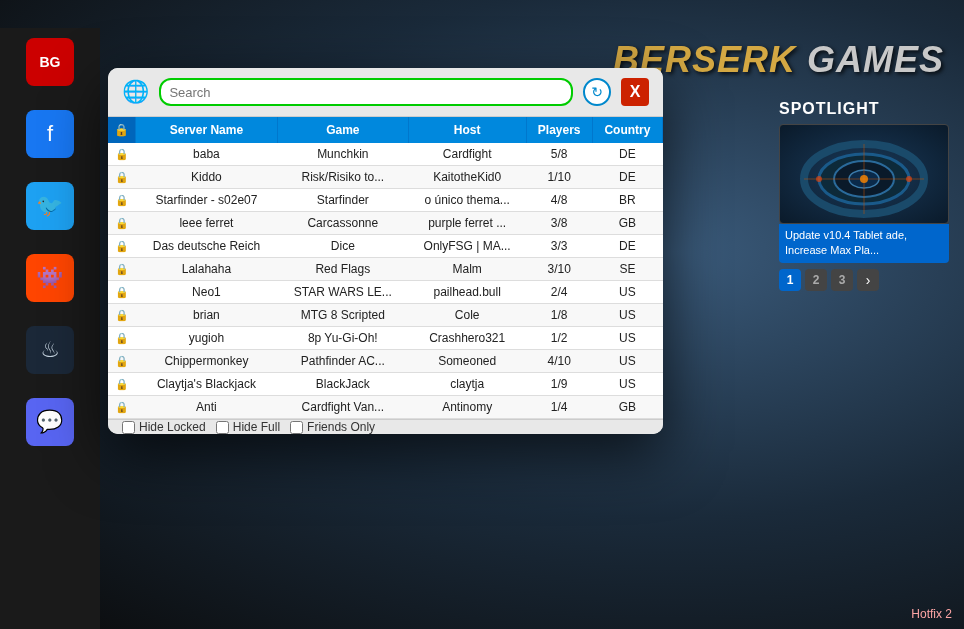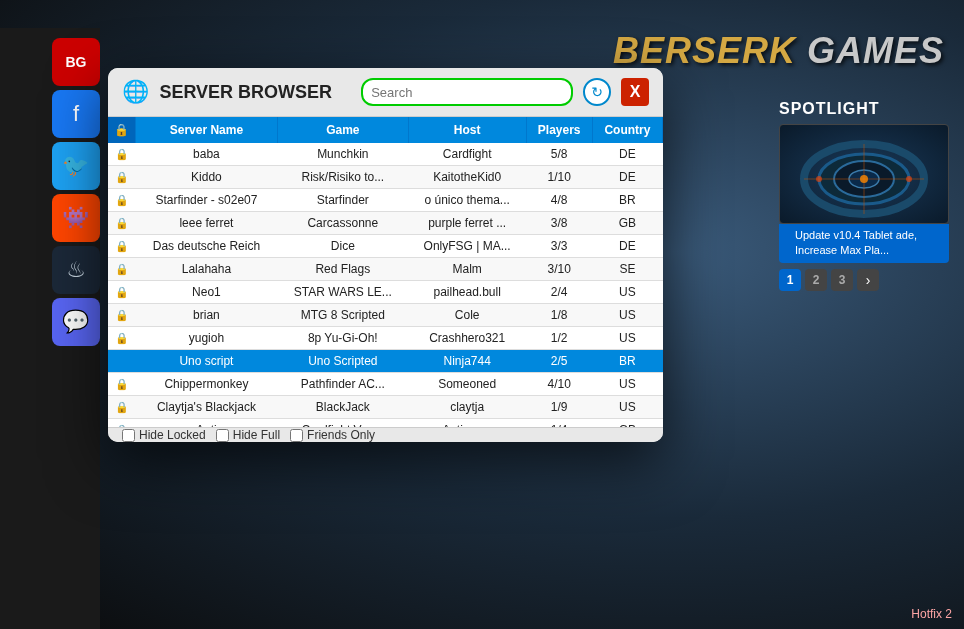--- a/index.html
+++ b/index.html
@@ -55,23 +55,23 @@
     
     .sidebar {
       position: absolute;
       top: 28px;
       left: 0;
       width: 100px;
       bottom: 0;
       background: #1a1a1a;
       display: flex;
       flex-direction: column;
-      align-items: flex-end;
+      align-items: center;
       padding-top: 10px;
-      gap: 4px;
+      gap: 24px;
     }
     .sidebar-icon {
       width: 48px;
       height: 48px;
       border-radius: 8px;
       display: flex;
       align-items: center;
       justify-content: center;
       cursor: pointer;
       font-size: 22px;
@@ -79,21 +79,21 @@
     .sidebar-icon.bg-logo { background: #cc0000; color: white; font-weight: bold; font-size: 14px; }
     .sidebar-icon.bg-fb { background: #1877f2; color: white; }
     .sidebar-icon.bg-tw { background: #1da1f2; color: white; }
     .sidebar-icon.bg-reddit { background: #ff4500; color: white; }
     .sidebar-icon.bg-steam { background: #1b2838; color: #c7d5e0; }
     .sidebar-icon.bg-discord { background: #5865f2; color: white; }
 
     
     .berserk-logo {
       position: absolute;
-      top: 30px;
+      top: 39px;
       right: 20px;
       color: white;
       font-size: 36px;
       font-weight: 900;
       font-style: italic;
       text-shadow: 2px 2px 4px rgba(0,0,0,0.8);
       letter-spacing: 1px;
       text-align: right;
     }
     .berserk-logo .berserk { color: #d4a843; }
@@ -127,21 +127,21 @@
       height: 100%;
       display: flex;
       align-items: center;
       justify-content: center;
     }
     
     .spotlight-caption {
       background: #0066cc;
       color: white;
       font-size: 11px;
-      padding: 4px 16px;
+      padding: 4px 6px;
       border-radius: 0 0 4px 4px;
       line-height: 1.4;
     }
     .spotlight-dots {
       display: flex;
       align-items: center;
       gap: 4px;
       margin-top: 6px;
     }
     .spotlight-dot {
@@ -412,21 +412,20 @@
     <div class="spotlight-dot active">1</div>
     <div class="spotlight-dot inactive">2</div>
     <div class="spotlight-dot inactive">3</div>
     <div class="spotlight-arrow">›</div>
   </div>
 </div>
 
 <div class="modal">
   <div class="modal-header">
     <span class="modal-globe">🌐</span>
-    <span class="modal-title">SERVER BROWSER</span>
     <div class="search-input-wrapper">
       <input class="search-input" type="text" placeholder="Search" style="">
     </div>
     <div class="modal-refresh">
       <span>↻</span>
     </div>
     <div class="modal-close">
       <span>X</span>
     </div>
   </div>
@@ -509,28 +508,20 @@
             <td>US</td>
           </tr>
           <tr>
             <td><span class="lock-icon">🔒</span></td>
             <td>yugioh</td>
             <td>8p Yu-Gi-Oh!</td>
             <td>Crashhero321</td>
             <td>1/2</td>
             <td>US</td>
           </tr>
-          <tr class="selected">
-            <td></td>
-            <td>Uno script</td>
-            <td>Uno Scripted</td>
-            <td>Ninja744</td>
-            <td>2/5</td>
-            <td>BR</td>
-          </tr>
           <tr>
             <td><span class="lock-icon">🔒</span></td>
             <td>Chippermonkey</td>
             <td>Pathfinder AC...</td>
             <td>Someoned</td>
             <td>4/10</td>
             <td>US</td>
           </tr>
           <tr>
             <td><span class="lock-icon">🔒</span></td>

